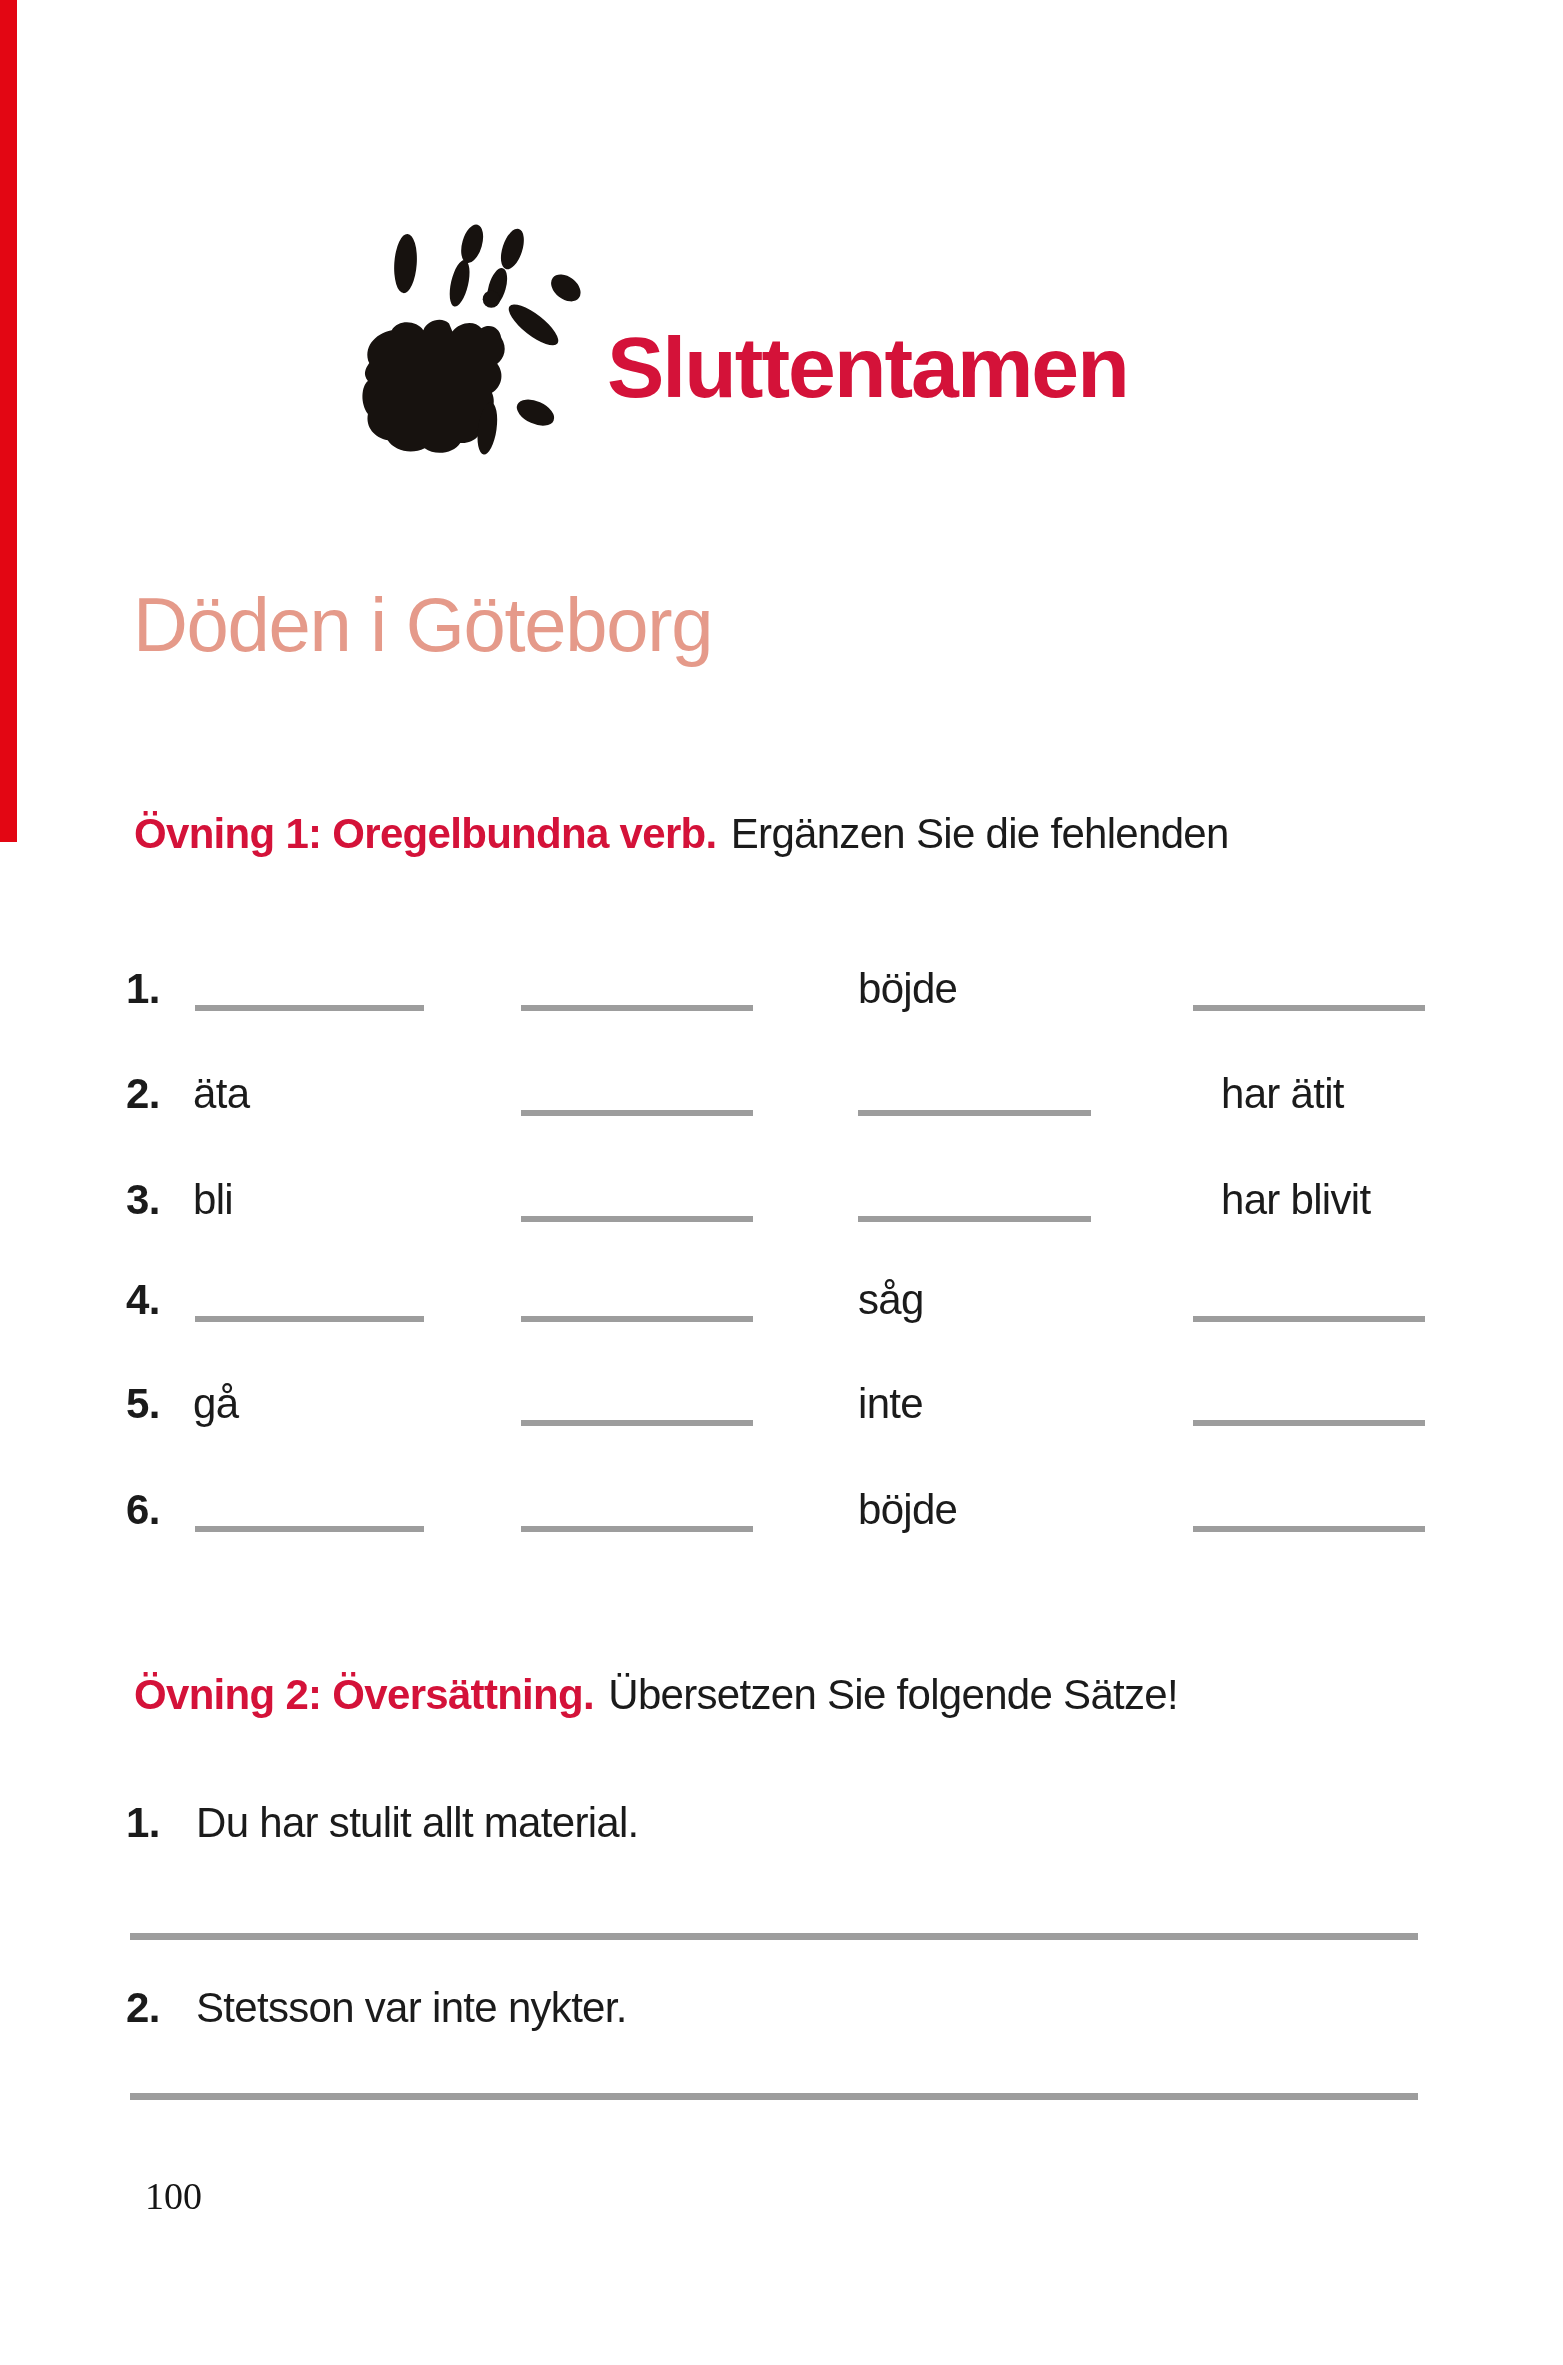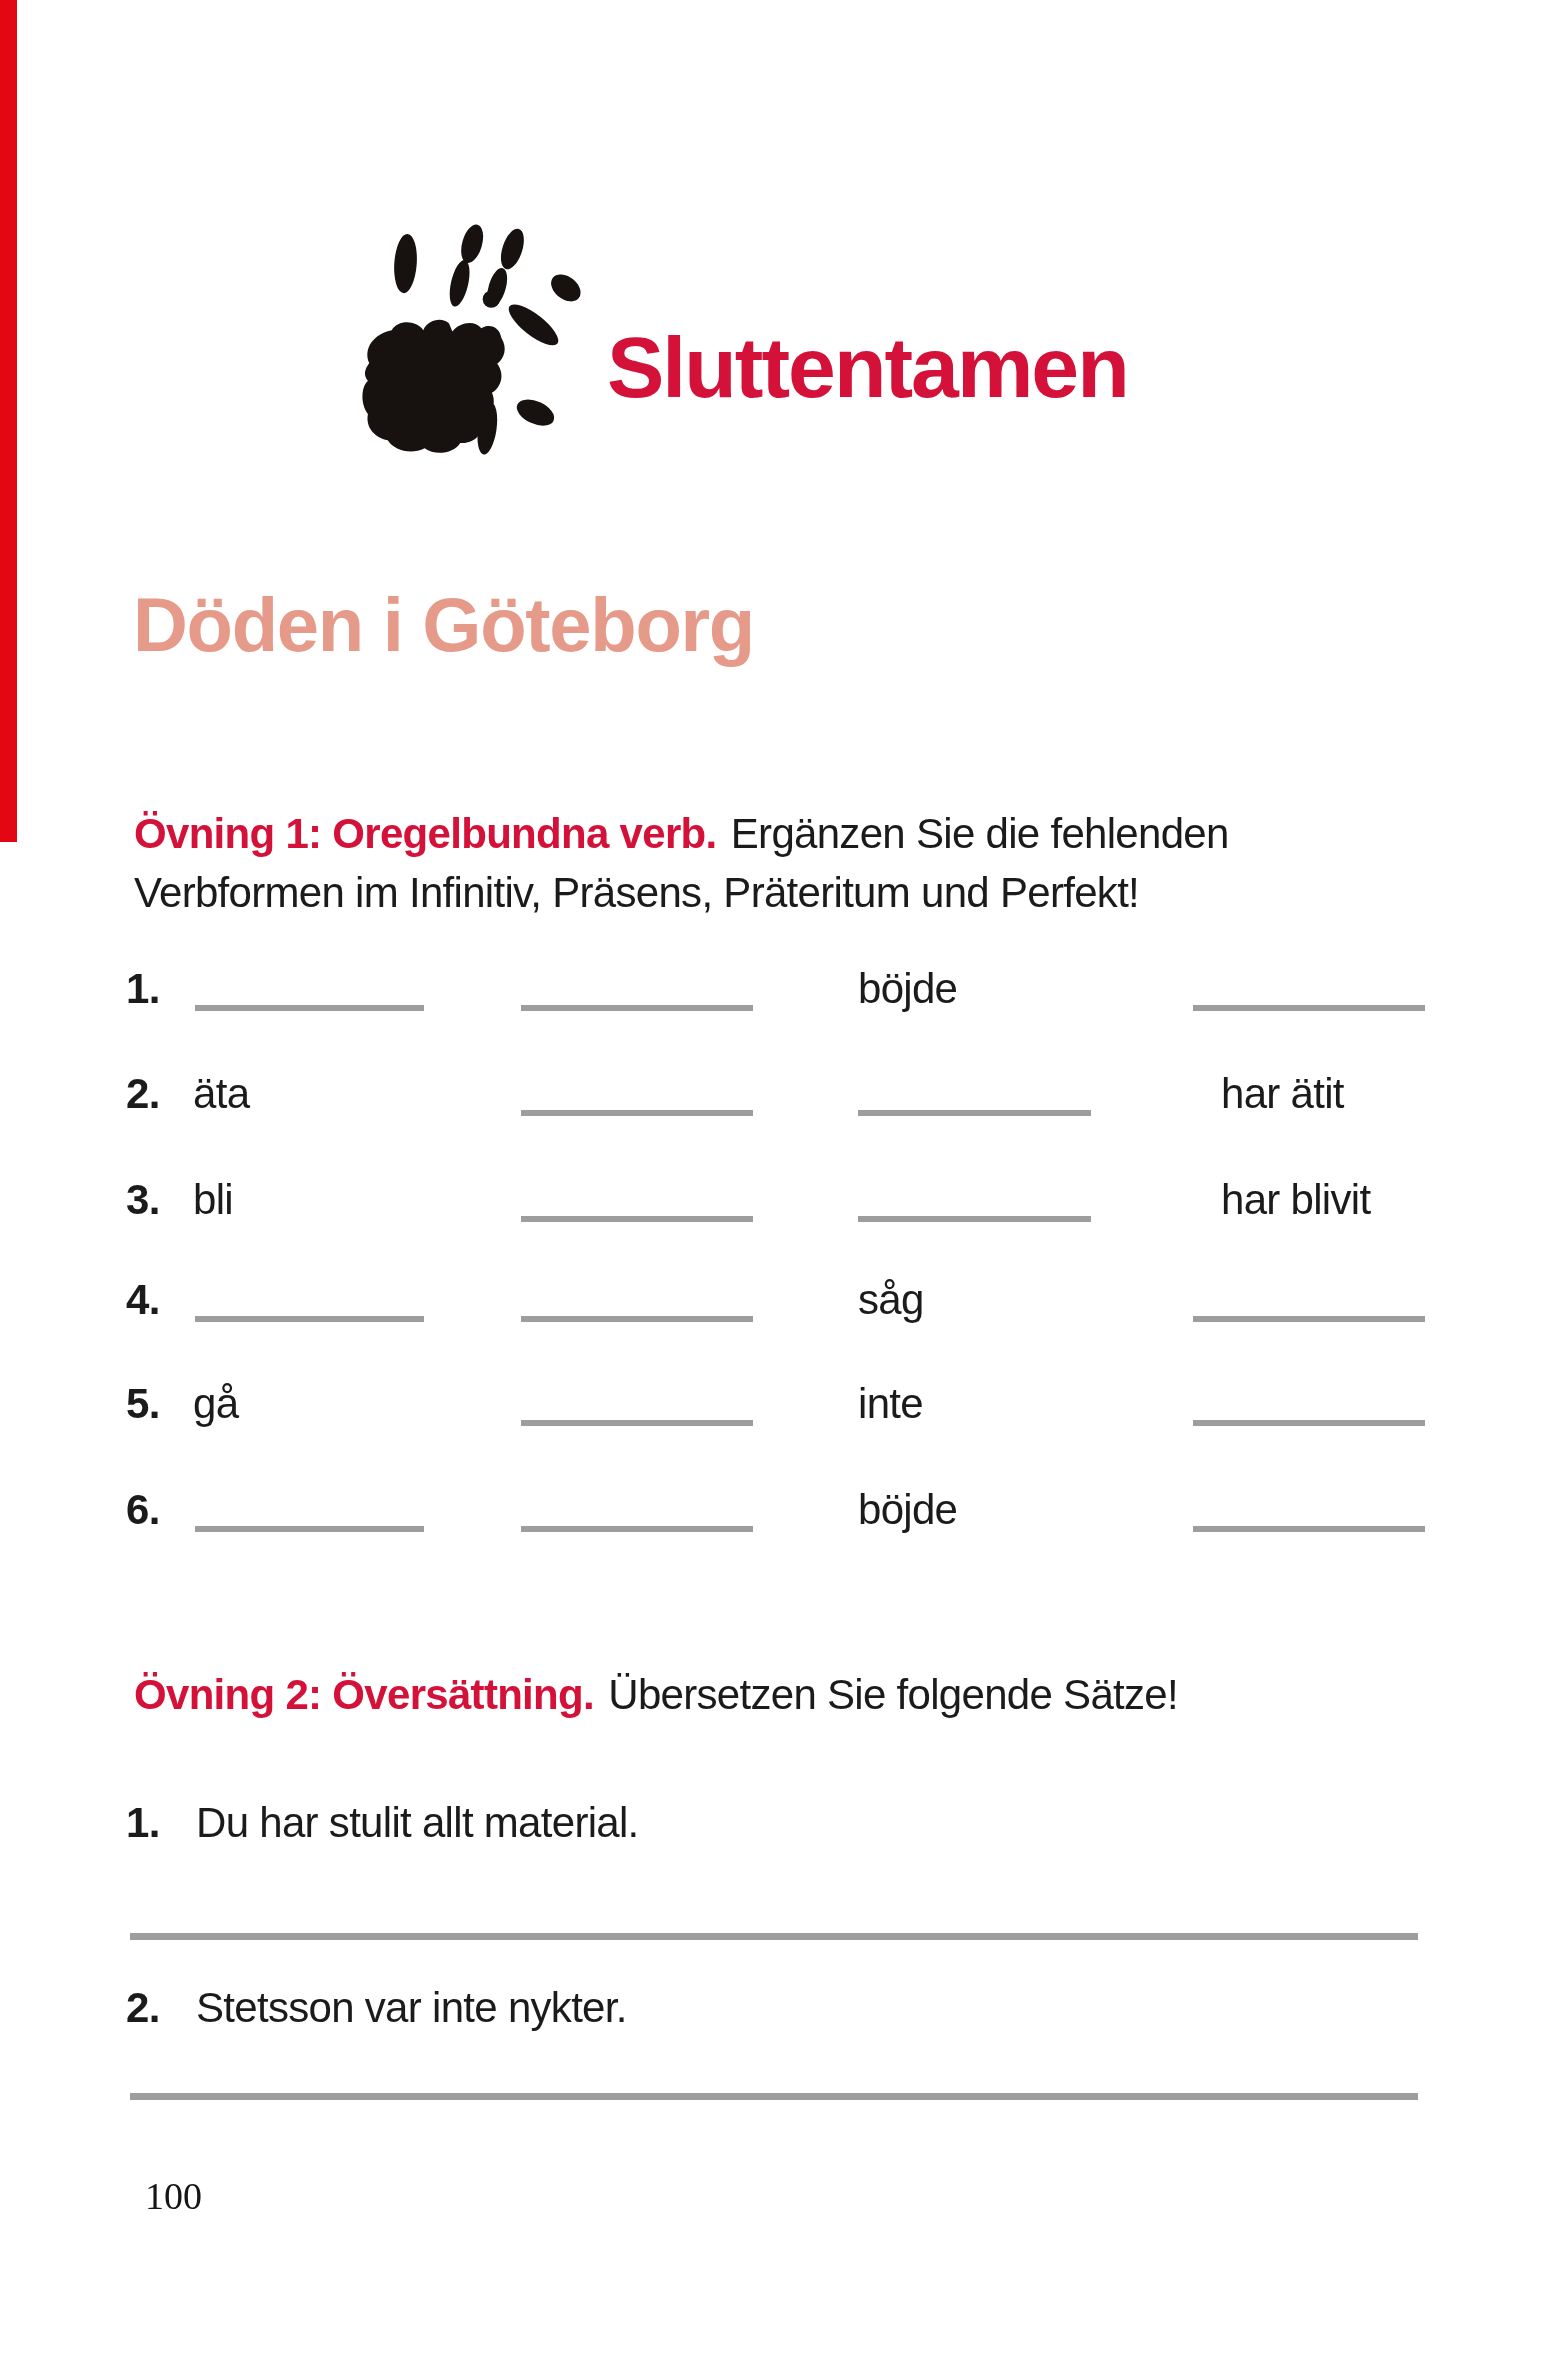--- a/index.html
+++ b/index.html
@@ -37,21 +37,21 @@
     font-weight: 700;
     letter-spacing: -2px;
     line-height: 1;
     color: var(--accent);
     white-space: nowrap;
   }
   .chapter-heading {
     position: absolute;
     left: 133px; top: 587px;
     font-size: 76px;
-    font-weight: 700;
+    font-weight: 400;
     letter-spacing: -1.3px;
     line-height: 1;
     color: var(--salmon);
     white-space: nowrap;
   }
   .ex-head {
     position: absolute;
     left: 134px;
     width: 1309px;
     font-size: 42px;
@@ -153,21 +153,20 @@
       <ellipse cx="266" cy="288" rx="30" ry="17" transform="rotate(24 266 288)"></ellipse>
     </g>
   </svg>
 
   <div class="page-title">Sluttentamen</div>
 
   <div class="chapter-heading">Döden i Göteborg</div>
 
   <div class="ex-head ex1-head">
     <span class="ex-label">Övning 1: Oregelbundna verb.</span><span class="sp"></span><span class="ex-instr">Ergänzen Sie die fehlenden</span><br>
-    <span class="ex-instr">Verbformen im Infinitiv, Präsens, Präteritum und Perfekt!</span>
   </div>
 
   <div>
 
     <div class="vrow" style="top:965px">
       <span class="num">1.</span>
       <div class="blank c1"></div>
       <div class="blank c2"></div>
       <span class="val pret">böjde</span>
       <div class="blank c4"></div>

